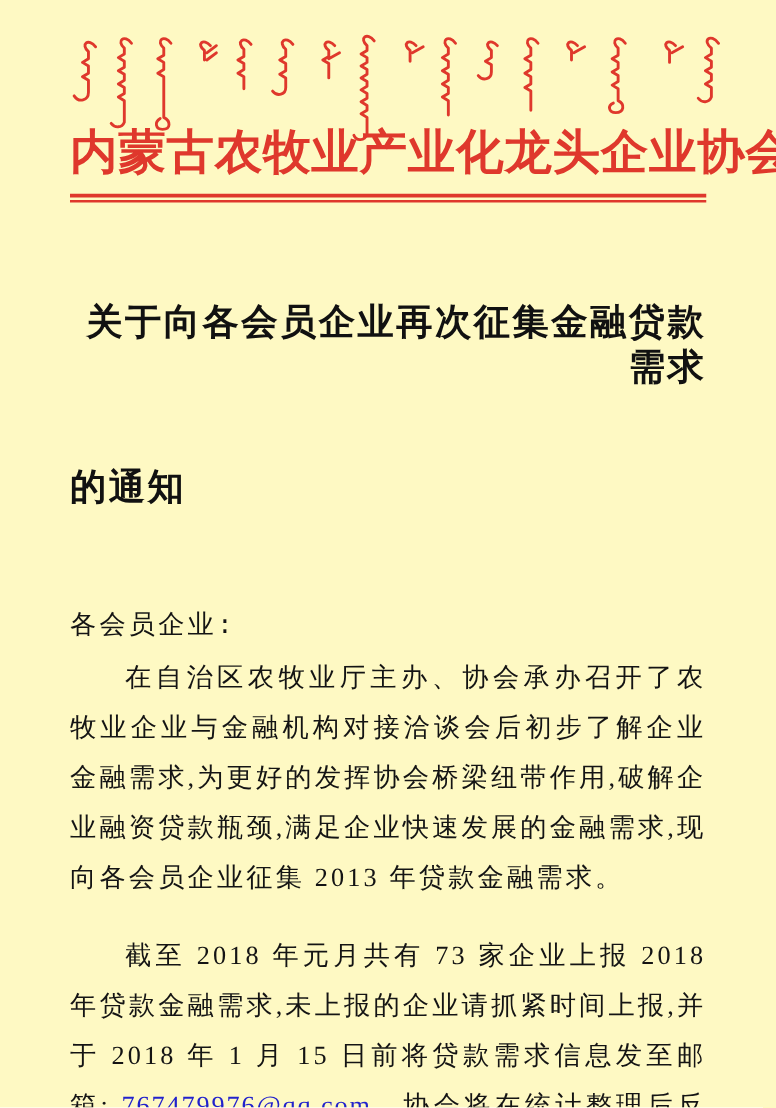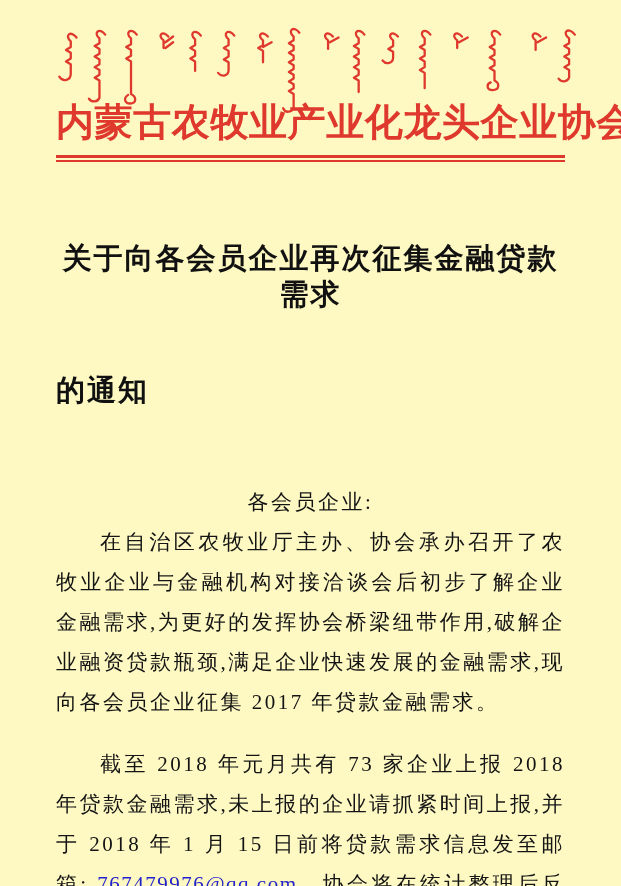--- a/index.html
+++ b/index.html
@@ -49,21 +49,21 @@
   .rule-wrap { margin-top: 9px; }
   .rule-thick { height: 2.5px; background: #df382c; }
   .rule-thin  { height: 1.5px; background: #df382c; margin-top: 2.5px; }
 
   
   .doc-title-line1 {
     margin-top: 78px;
     font-size: 29px;
     line-height: 36px;
     font-weight: 700;
-    text-align: center;
+    text-align: right;
     letter-spacing: 2px;
     color: #111;
   }
   .doc-title-line2 {
     margin-top: 60px;
     font-size: 29px;
     line-height: 36px;
     font-weight: 700;
     text-align: left;
     letter-spacing: 2px;
@@ -74,21 +74,21 @@
   .body-text { margin-top: 74px; }
   .body-text p {
     margin: 0;
     font-size: 21px;
     line-height: 40px;
     letter-spacing: 2.5px;
     text-align: justify;
     text-justify: inter-character;
     color: #141414;
   }
-  p.salutation { text-align: center; }
+  p.salutation { text-align: left; font-family: Liberation Mono, monospace; }
   p.para { text-indent: 2.1em; }
   p.para2 { margin-top: 22px; }
   a.email-link {
     color: #2222cc;
     text-decoration: underline;
     letter-spacing: 1.5px;
     word-break: keep-all;
     white-space: nowrap;
   }
 </style>
@@ -126,21 +126,21 @@
   </header>
 
   <main>
     <div class="doc-title-line1">关于向各会员企业再次征集金融贷款需求</div>
     <div class="doc-title-line2">的通知</div>
 
     <div class="body-text">
       <p class="salutation">各会员企业:</p>
 
       <p class="para para1">
-        <span>在自治区农牧业厅主办、协会承办召开了农牧业企业与金融机构对接洽谈会后初步了解企业金融需求,为更好的发挥协会桥梁纽带作用,破解企业融资贷款瓶颈,满足企业快速发展的金融需求,现向各会员企业征集 2017 年贷款金融需求。</span>
+        <span>在自治区农牧业厅主办、协会承办召开了农牧业企业与金融机构对接洽谈会后初步了解企业金融需求,为更好的发挥协会桥梁纽带作用,破解企业融资贷款瓶颈,满足企业快速发展的金融需求,现向各会员企业征集 2013 年贷款金融需求。</span>
       </p>
 
       <p class="para para2">
         <span>截至 2018 年元月共有 73 家企业上报 2018 年贷款金融需求,未上报的企业请抓紧时间上报,并于 2018 年 1 月 15 日前将贷款需求信息发至邮箱: </span><a class="email-link" href="#">767479976@qq.com</a><span>。协会将在统计整理后反馈至各有关金融机构。</span>
       </p>
     </div>
   </main>
 
 </div>
 

